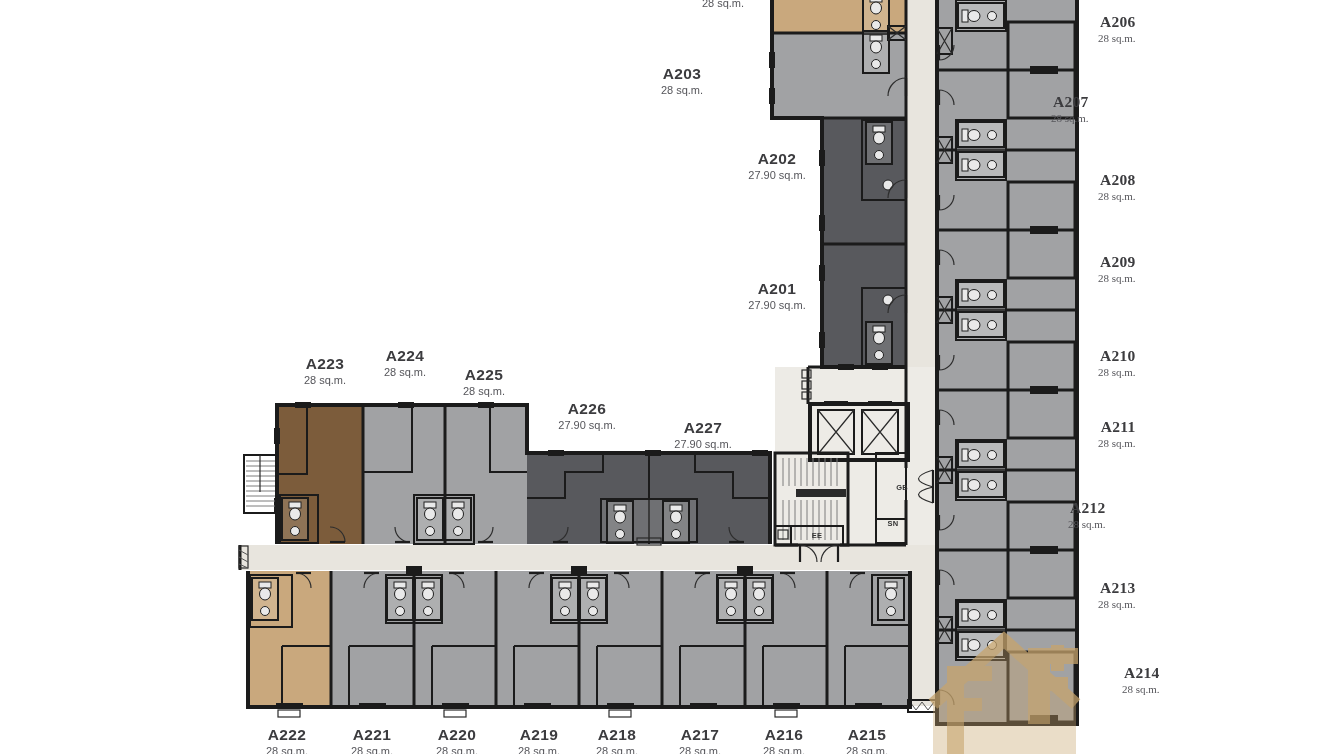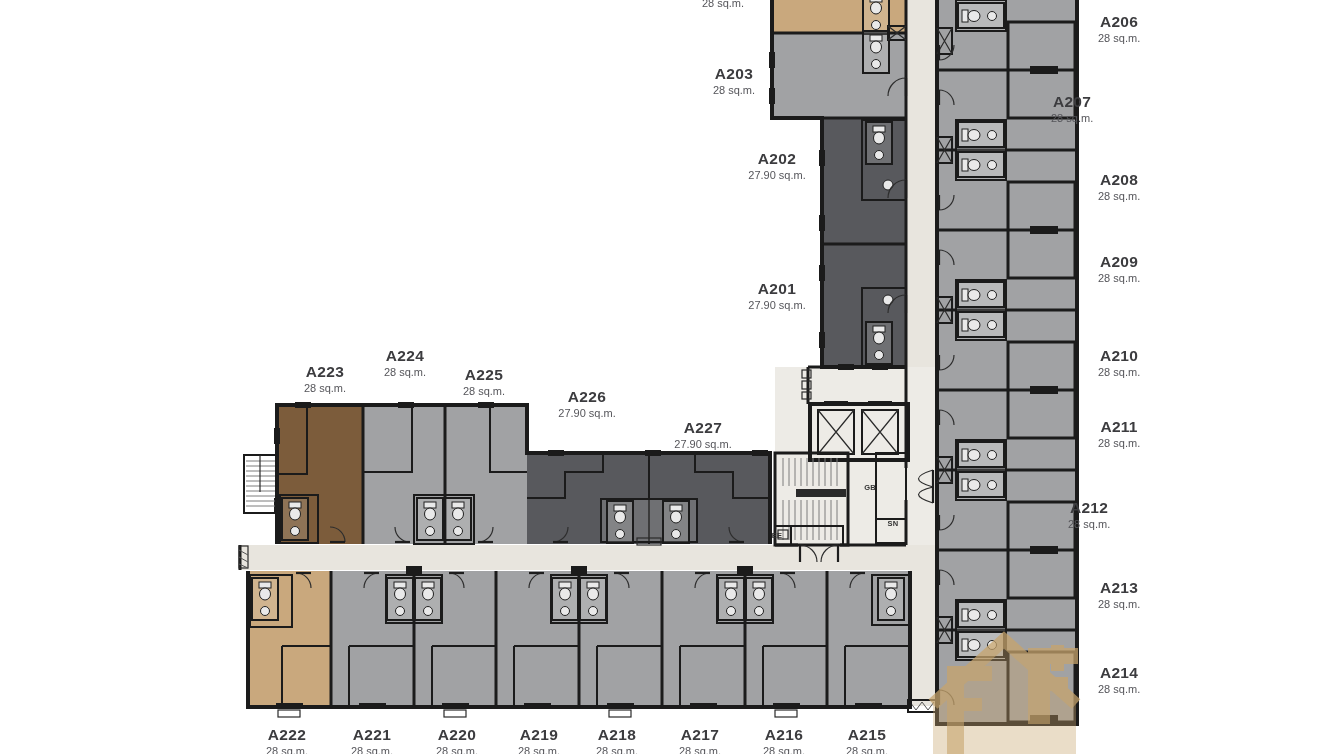--- a/index.html
+++ b/index.html
@@ -22,21 +22,21 @@
   .w1{stroke:#2a2a2a;stroke-width:1.2;fill:none;}
   .blk{fill:var(--wall,#1b1b1b);}
   .fx{fill:var(--fixture,#e9e9e9);stroke:#222;stroke-width:1;}
   .arc{stroke:#2d2d2d;stroke-width:1.2;fill:none;}
   .leaf{stroke:#1d1d1d;stroke-width:2.2;fill:none;}
   .tread{stroke:#7d7d7d;stroke-width:1;fill:none;}
   .hatch{stroke:#555;stroke-width:1;fill:none;}
   .bfloor{fill:rgba(255,255,255,0.14);}
   
   .ul{position:absolute;transform:translateX(-50%);text-align:center;white-space:nowrap;line-height:1.08;}
-  .ul.left{transform:none;text-align:center;}
+  .ul.left{transform:none;text-align:right;font-family:Liberation Serif, serif;}
   .ul .n{font-size:15.5px;font-weight:700;letter-spacing:.3px;color:var(--label-text,#3c3c3f);}
   .ul .a{font-size:11px;font-weight:400;margin-top:2px;color:var(--label-sub,#55555a);}
   .tl{position:absolute;transform:translate(-50%,-50%);font-size:7.5px;font-weight:700;
       color:#333;letter-spacing:.2px;}
   .wm{opacity:.74;}
 </style>
 </head>
 <body>
 
 <div class="stage">
@@ -375,21 +375,21 @@
       <rect x="1028" y="648" width="50" height="16"></rect>
       <rect x="1028" y="677" width="40" height="14"></rect>
     </g>
   </g>
 </svg>
 
 <div>
   <div class="ul" style="left:723px;top:-4px">
     <div class="a">28 sq.m.</div>
   </div>
-  <div class="ul" style="left:734px;top:66px">
+  <div class="ul" style="left:682px;top:66px">
     <div class="n">A203</div>
     <div class="a">28 sq.m.</div>
   </div>
   <div class="ul" style="left:777px;top:151px">
     <div class="n">A202</div>
     <div class="a">27.90 sq.m.</div>
   </div>
   <div class="ul" style="left:777px;top:281px">
     <div class="n">A201</div>
     <div class="a">27.90 sq.m.</div>
@@ -420,38 +420,38 @@
     <div class="a">28 sq.m.</div>
   </div>
   <div class="ul left" style="left:1068px;top:500px">
     <div class="n">A212</div>
     <div class="a">28 sq.m.</div>
   </div>
   <div class="ul left" style="left:1098px;top:580px">
     <div class="n">A213</div>
     <div class="a">28 sq.m.</div>
   </div>
-  <div class="ul left" style="left:1098px;top:665px">
+  <div class="ul left" style="left:1122px;top:665px">
     <div class="n">A214</div>
     <div class="a">28 sq.m.</div>
   </div>
 
-  <div class="ul" style="left:325px;top:364px">
+  <div class="ul" style="left:325px;top:356px">
     <div class="n">A223</div>
     <div class="a">28 sq.m.</div>
   </div>
   <div class="ul" style="left:405px;top:348px">
     <div class="n">A224</div>
     <div class="a">28 sq.m.</div>
   </div>
   <div class="ul" style="left:484px;top:367px">
     <div class="n">A225</div>
     <div class="a">28 sq.m.</div>
   </div>
-  <div class="ul" style="left:587px;top:389px">
+  <div class="ul" style="left:587px;top:401px">
     <div class="n">A226</div>
     <div class="a">27.90 sq.m.</div>
   </div>
   <div class="ul" style="left:703px;top:420px">
     <div class="n">A227</div>
     <div class="a">27.90 sq.m.</div>
   </div>
 
   <div class="ul" style="left:287px;top:727px">
     <div class="n">A222</div>
@@ -479,18 +479,18 @@
   </div>
   <div class="ul" style="left:784px;top:727px">
     <div class="n">A216</div>
     <div class="a">28 sq.m.</div>
   </div>
   <div class="ul" style="left:867px;top:727px">
     <div class="n">A215</div>
     <div class="a">28 sq.m.</div>
   </div>
 
-  <div class="tl" style="left:870px;top:487px">GB</div>
+  <div class="tl" style="left:902px;top:487px">GB</div>
   <div class="tl" style="left:893px;top:523px">SN</div>
-  <div class="tl" style="left:777px;top:535px">EE</div>
+  <div class="tl" style="left:817px;top:535px">EE</div>
 </div>
 
 </div>
 
 </body></html>

